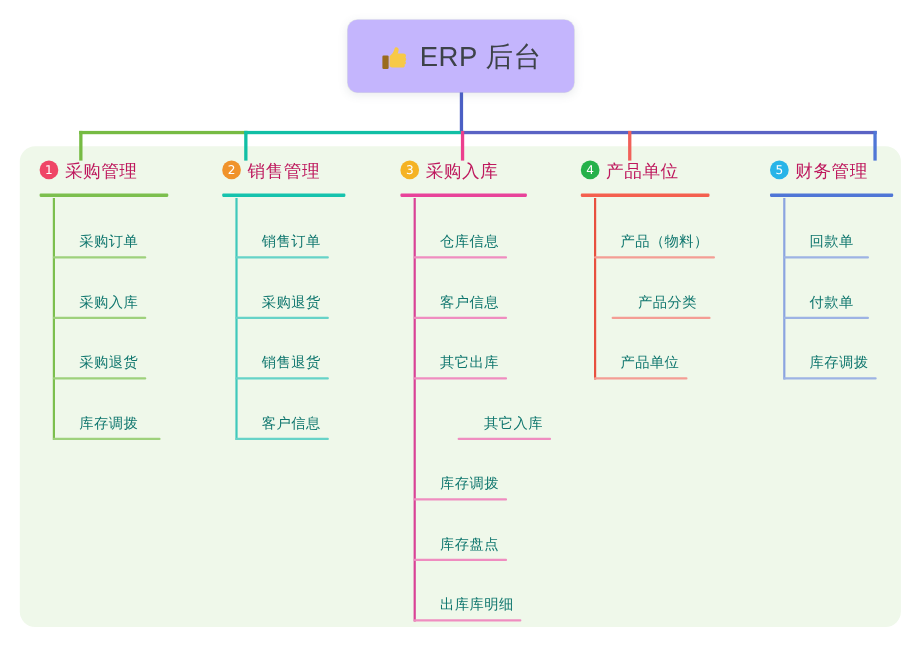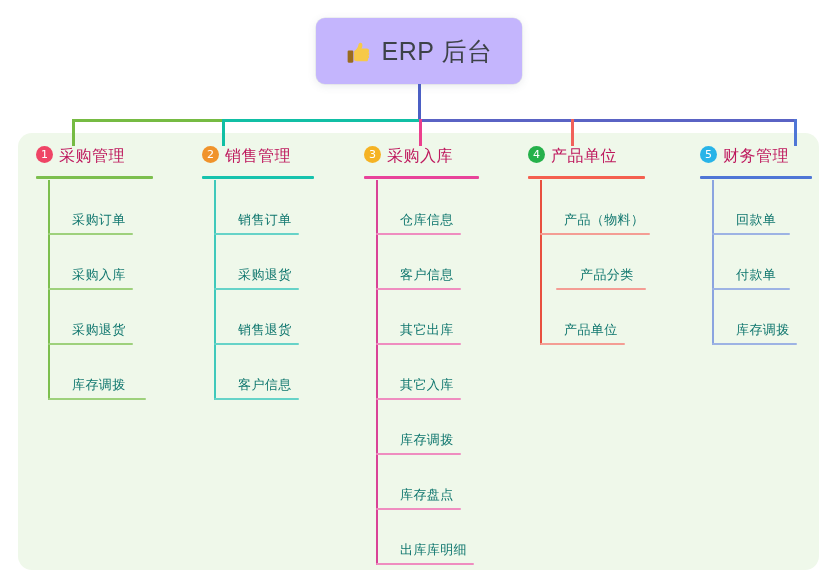--- a/index.html
+++ b/index.html
@@ -130,21 +130,21 @@
           <span class="leaf-rule" style="width: 85px; background: rgb(239, 141, 192);"></span>
         </div>
         <div class="leaf" style="top: 89px; width: 115px;">
           <span class="leaf-text">客户信息</span>
           <span class="leaf-rule" style="width: 85px; background: rgb(239, 141, 192);"></span>
         </div>
         <div class="leaf" style="top: 144px; width: 115px;">
           <span class="leaf-text">其它出库</span>
           <span class="leaf-rule" style="width: 85px; background: rgb(239, 141, 192);"></span>
         </div>
-        <div class="leaf" style="top: 199px; width: 115px;">
+        <div class="leaf" style="top: 199px; width: 115px; margin-left: 40px;">
           <span class="leaf-text">其它入库</span>
           <span class="leaf-rule" style="width: 85px; background: rgb(239, 141, 192);"></span>
         </div>
         <div class="leaf" style="top: 254px; width: 115px;">
           <span class="leaf-text">库存调拨</span>
           <span class="leaf-rule" style="width: 85px; background: rgb(239, 141, 192);"></span>
         </div>
         <div class="leaf" style="top: 309px; width: 115px; padding-left: 12px;">
           <span class="leaf-text">库存盘点</span>
           <span class="leaf-rule" style="width: 85px; background: rgb(239, 141, 192);"></span>

